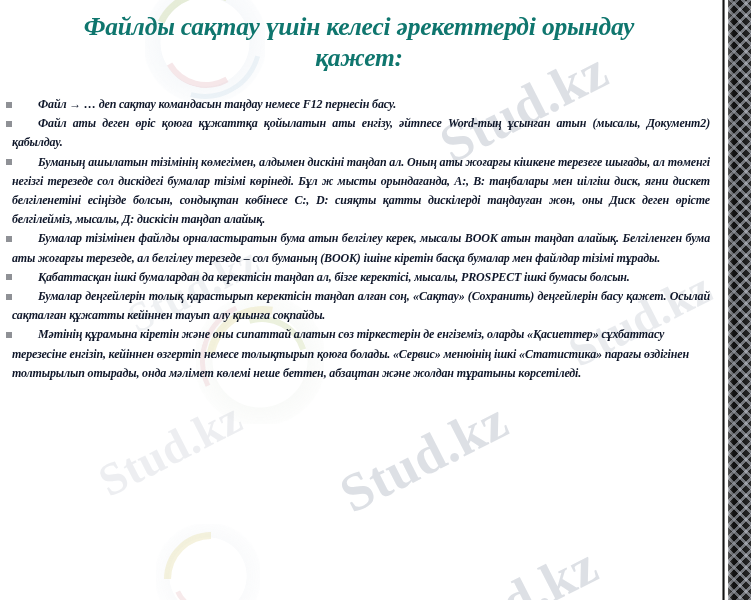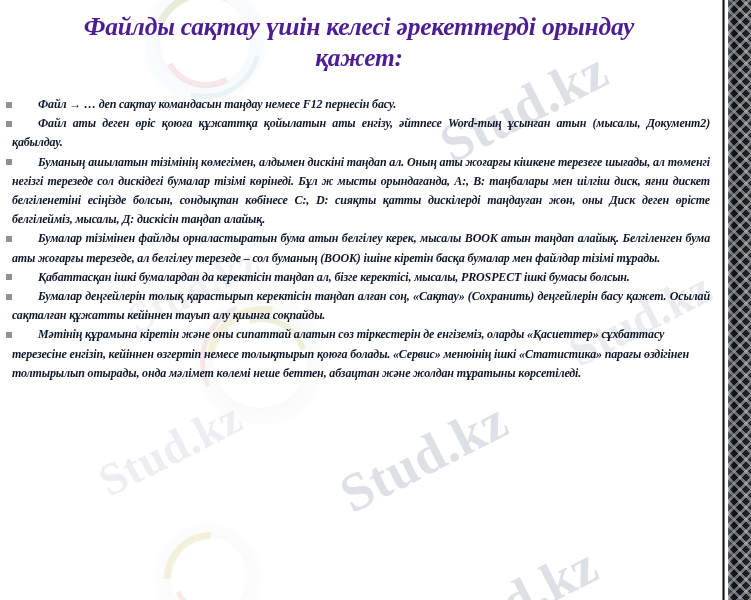--- a/index.html
+++ b/index.html
@@ -96,21 +96,21 @@
     width: 718px;
   }
   #slide-title {
     margin: 0;
     padding: 11px 40px 0 40px;
     text-align: center;
     font-size: 25.5px;
     line-height: 31px;
     font-weight: 700;
     font-style: italic;
-    color: #4c1d95;
+    color: #0f766e;
     letter-spacing: -0.2px;
   }
   ul.bullets {
     list-style: none;
     margin: 0;
     padding: 0;
     position: relative;
     top: 22px;
   }
   ul.bullets > li {

